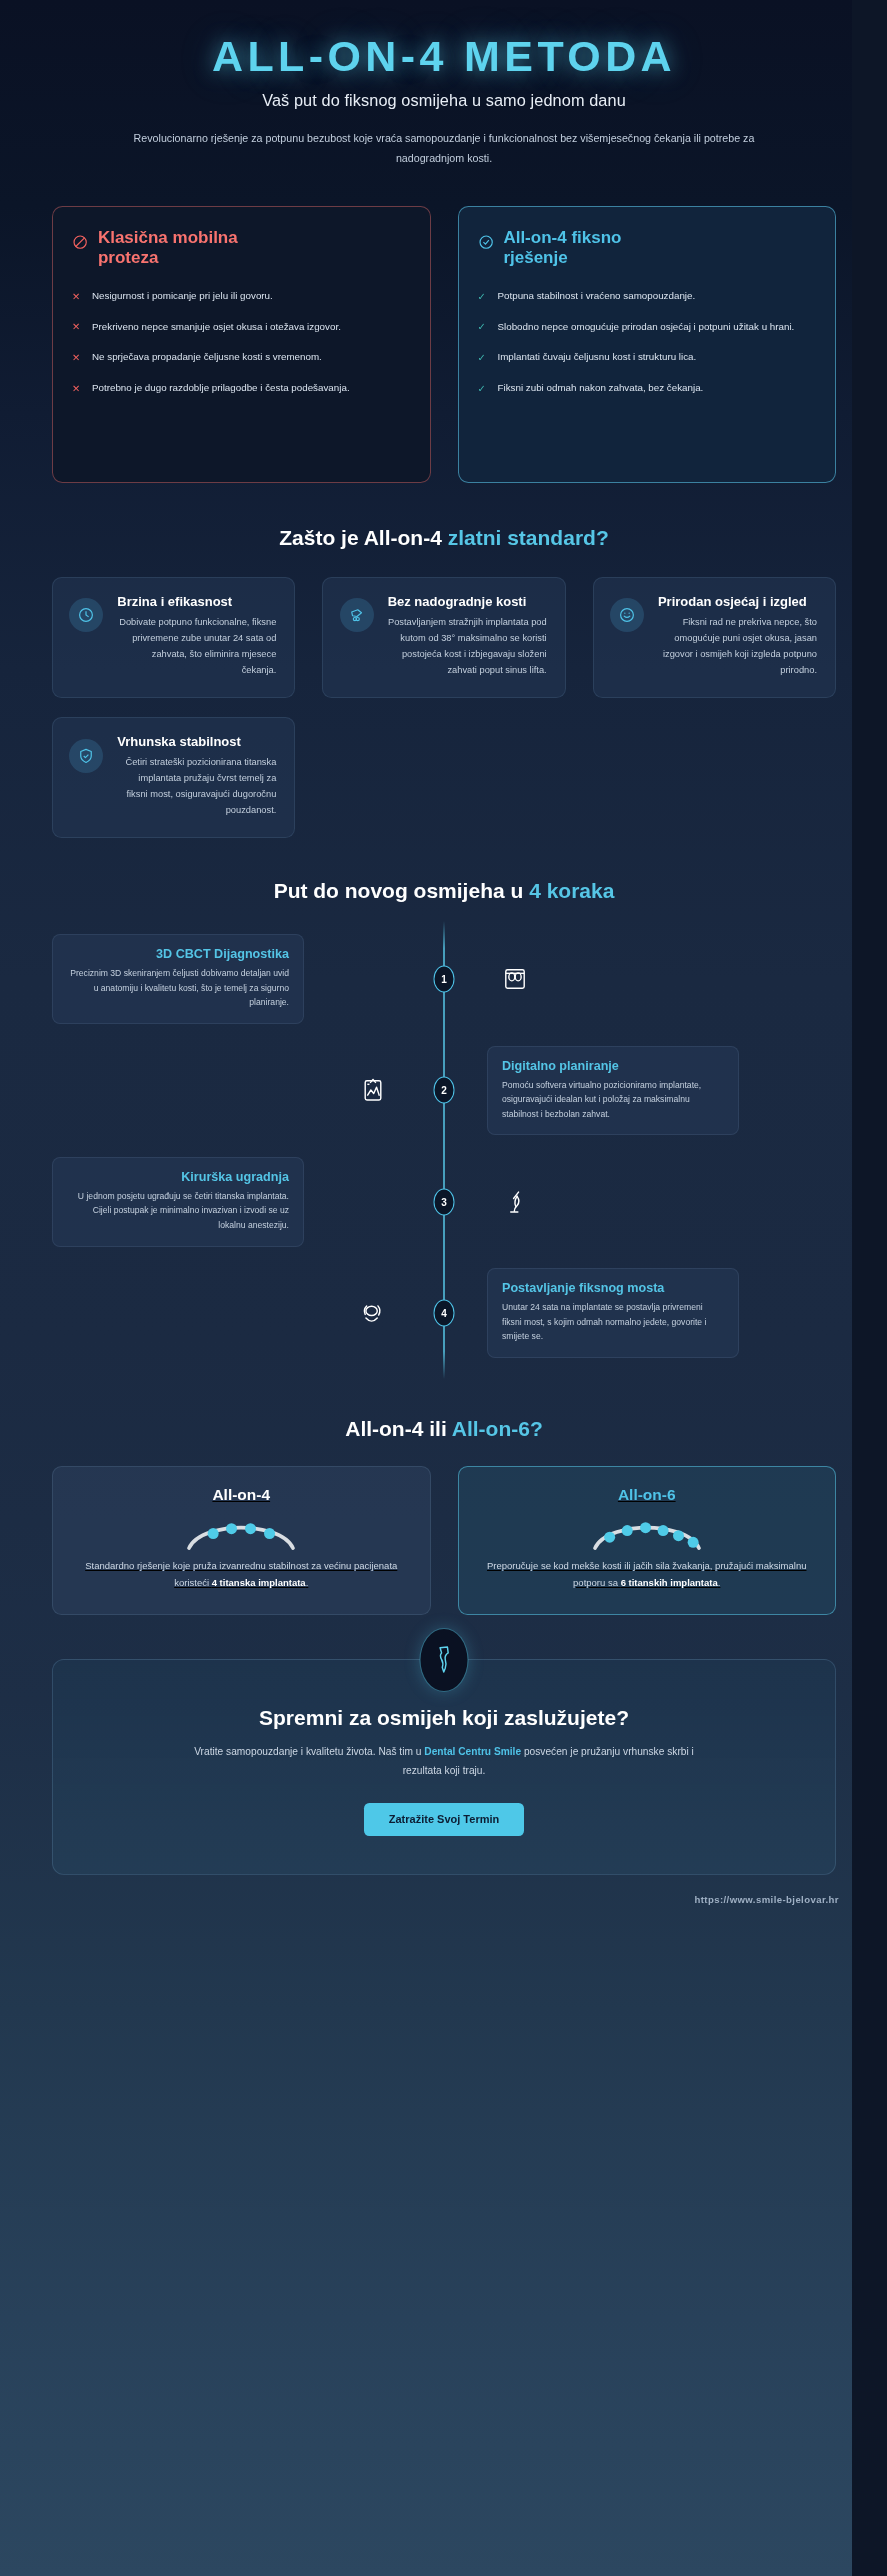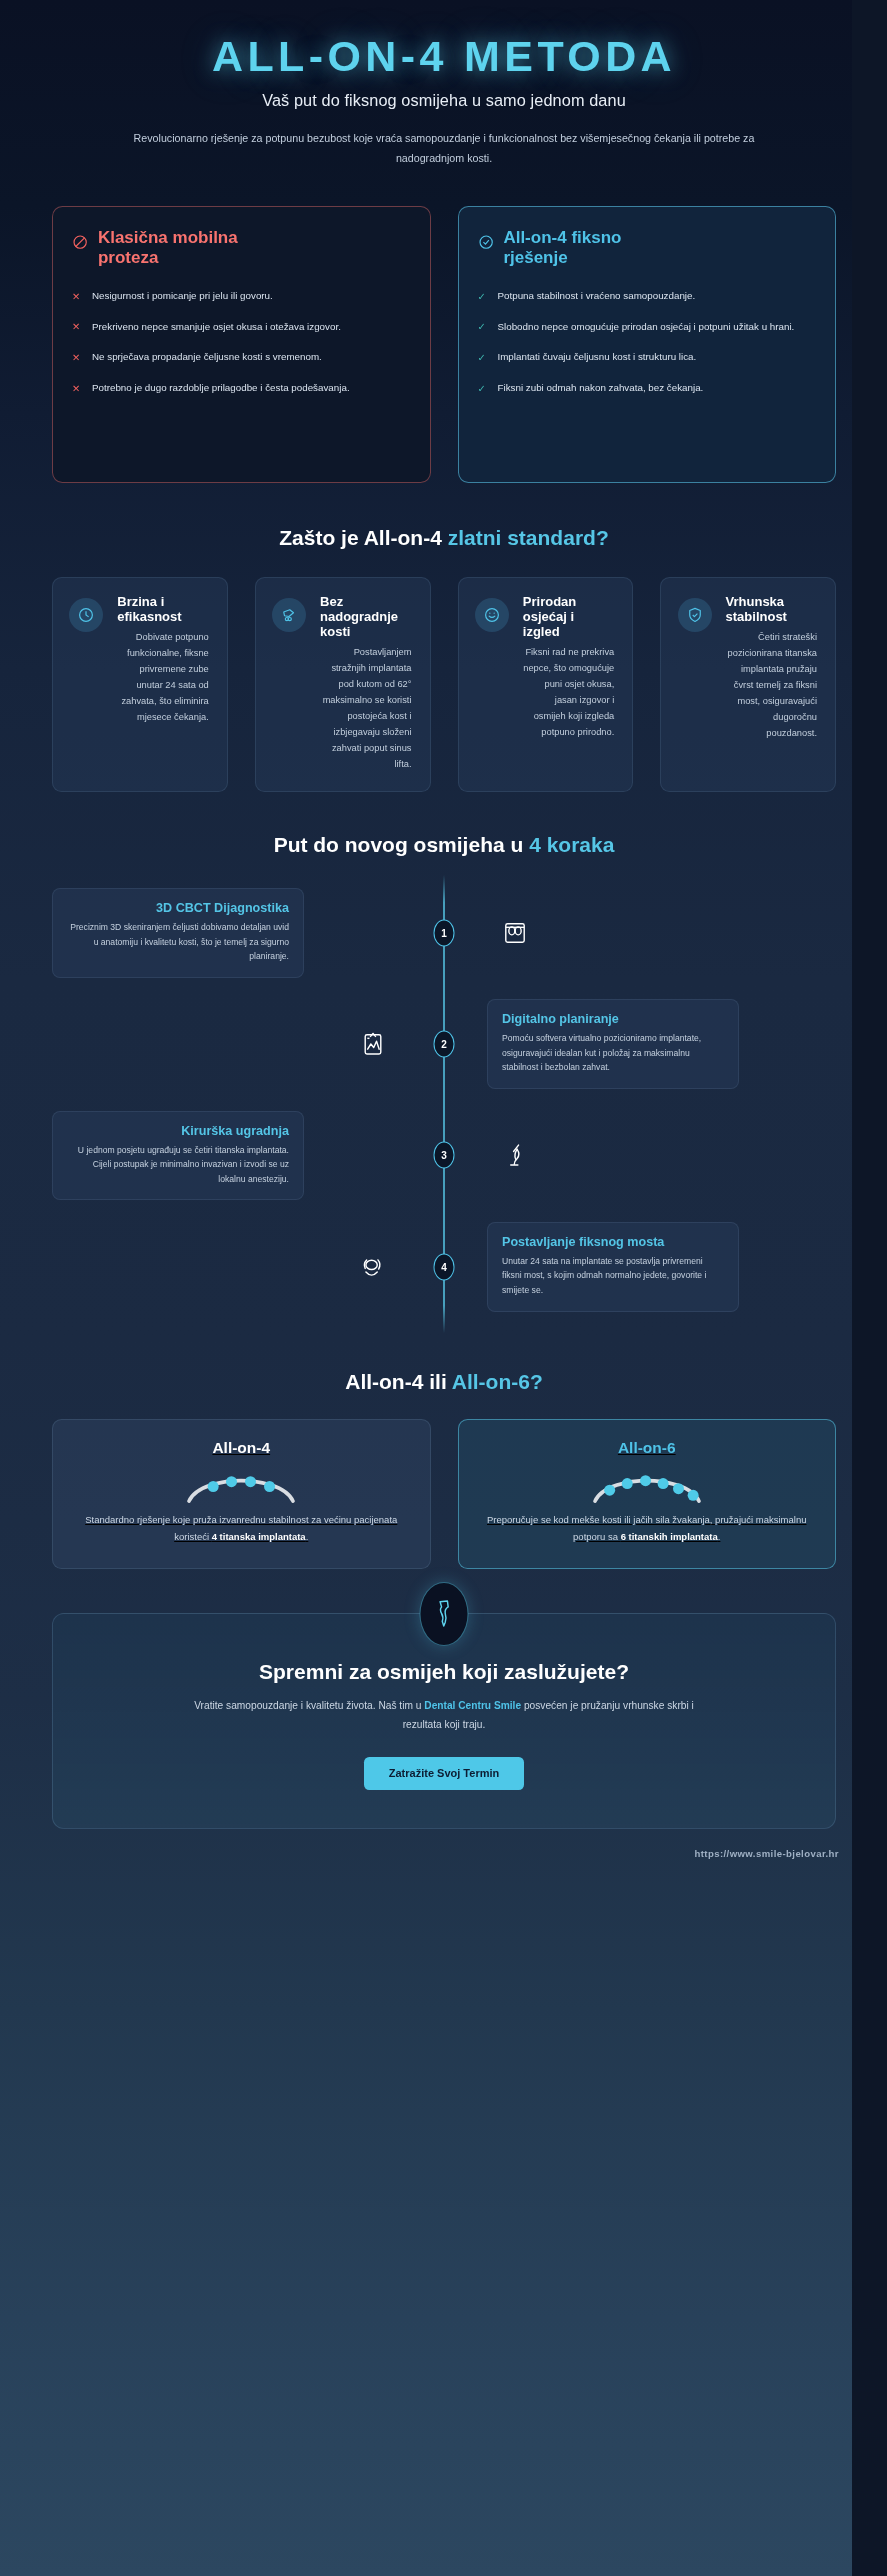--- a/index.html
+++ b/index.html
@@ -109,21 +109,21 @@
     font-size: 21px;
     font-weight: 700;
     color: #ffffff;
     padding: 0 30px;
   }
   .sec-title .hl { color: #56c6e6; }
 
   
   .bgrid {
     display: grid;
-    grid-template-columns: 1fr 1fr 1fr 1fr;
+    grid-template-columns: 1fr 1fr 1fr;
     gap: 19px 27px;
     padding: 27px 52px 0 52px;
   }
   .bcard {
     background: rgba(36,56,85,0.50);
     border: 0.7px solid rgba(120,155,190,0.17);
     border-radius: 9.6px;
     padding: 16.3px 18px 18px 16.3px;
     display: flex;
     gap: 14px;
@@ -388,21 +388,21 @@
     <div class="bcard">
       <span class="bicon">
         <svg width="18" height="18" viewBox="0 0 24 24" fill="none" stroke="#4fc3e8" stroke-width="1.6" stroke-linejoin="round">
           <path d="M5 8 L13 5 L18 9 L12 14 L6 13 Z"></path>
           <circle cx="9.2" cy="17.4" r="2.1"></circle>
               <circle cx="13" cy="17.4" r="2.1"></circle>
         </svg>
       </span>
       <div class="bbody">
         <div class="btitle">Bez nadogradnje kosti</div>
-        <div class="bdesc">Postavljanjem stražnjih implantata pod kutom od 62° maksimalno se koristi postojeća kost i izbjegavaju složeni zahvati poput sinus lifta.</div>
+        <div class="bdesc">Postavljanjem stražnjih implantata pod kutom od 38° maksimalno se koristi postojeća kost i izbjegavaju složeni zahvati poput sinus lifta.</div>
       </div>
     </div>
 
     <div class="bcard">
       <span class="bicon">
         <svg width="18" height="18" viewBox="0 0 24 24" fill="none" stroke="#4fc3e8" stroke-width="1.6" stroke-linecap="round">
           <circle cx="12" cy="12" r="8.5"></circle>
               <path d="M8.2 13.5 Q12 17 15.8 13.5"></path>
           <circle cx="9.1" cy="9.6" r="0.85" fill="#4fc3e8" stroke="none"></circle>
           <circle cx="14.9" cy="9.6" r="0.85" fill="#4fc3e8" stroke="none"></circle>

